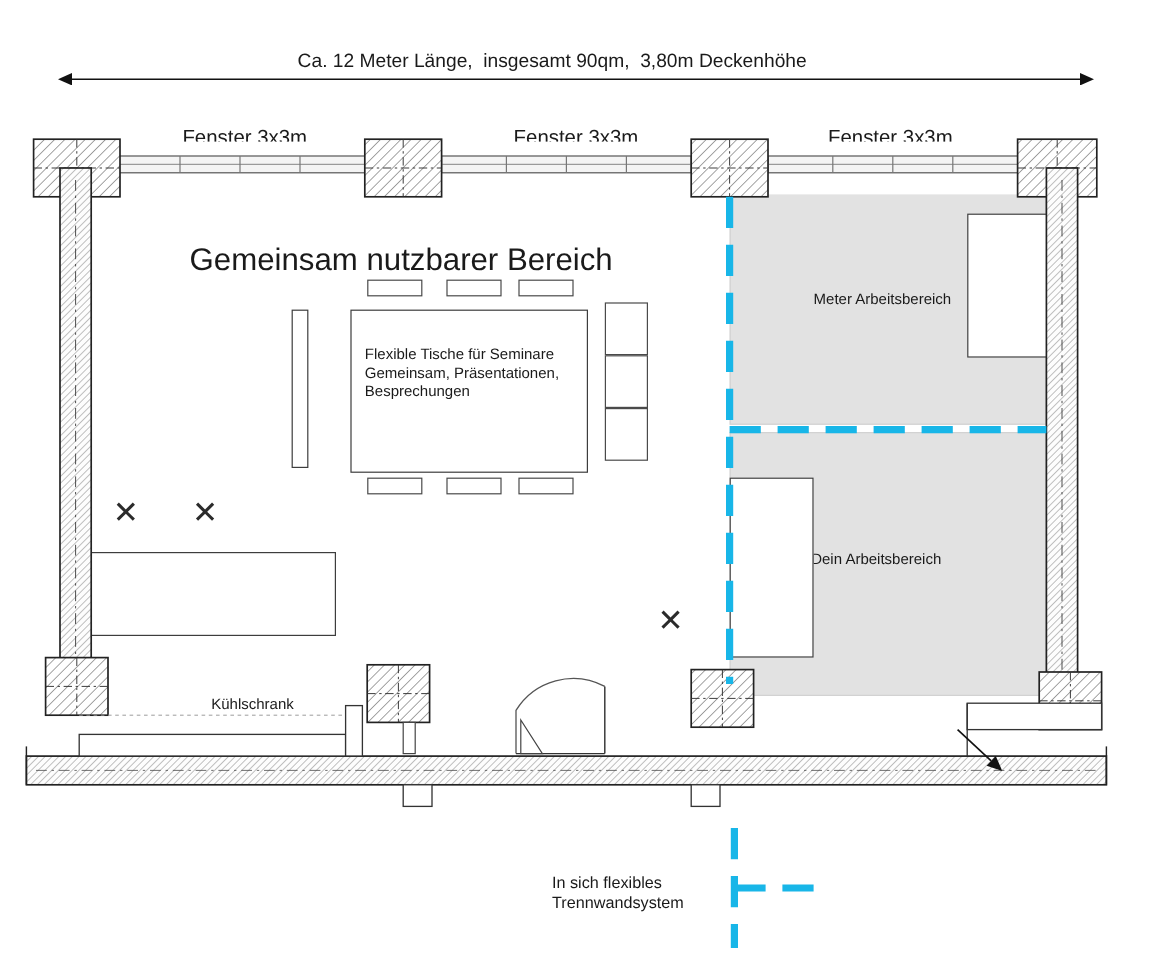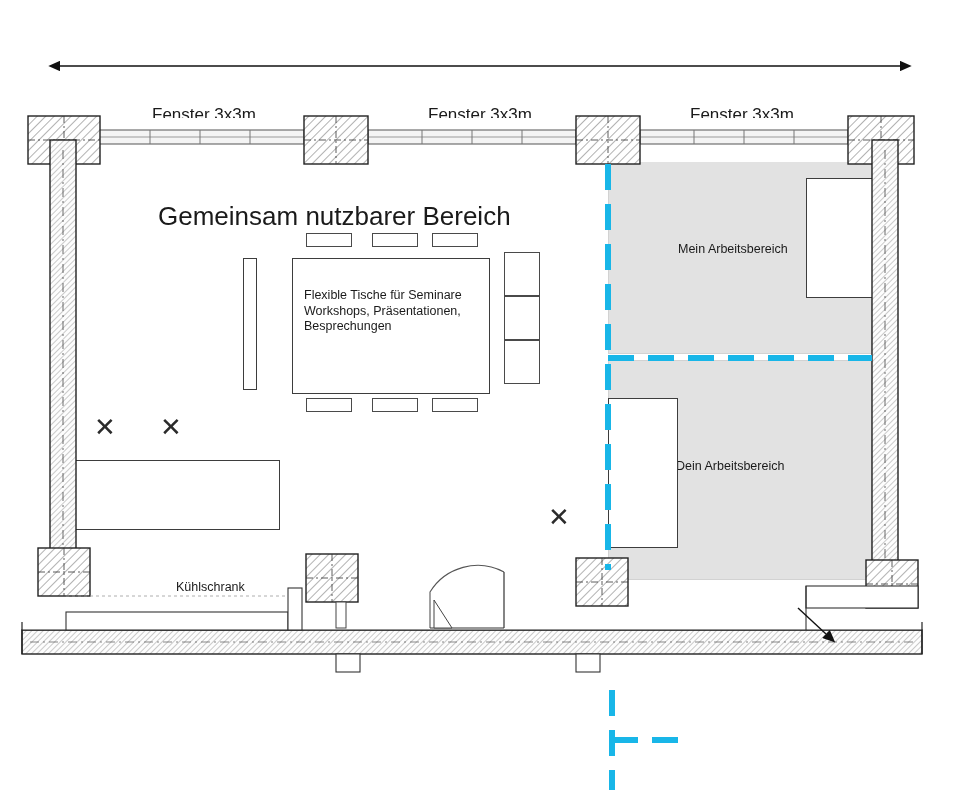--- a/index.html
+++ b/index.html
@@ -59,29 +59,30 @@
     left: 0; top: 0;
     width: 960px; height: 800px;
     pointer-events: none;
   }
 </style>
 </head>
 <body>
 
 <div id="plan">
 
+  <div class="lbl lbl-dim" style="left:248px; top:42px;">Ca. 12 Meter Länge,  insgesamt 90qm,  3,80m Deckenhöhe</div>
 
   <div class="lbl lbl-window" style="left:152px; top:104px;">Fenster 3x3m</div>
   <div class="lbl lbl-window" style="left:428px; top:104px;">Fenster 3x3m</div>
   <div class="lbl lbl-window" style="left:690px; top:104px;">Fenster 3x3m</div>
 
   <div class="zone-fill" style="left:608px; top:152px; width:262px; height:200px;"></div>
   <div class="zone-fill" style="left:608px; top:360px; width:262px; height:218px;"></div>
 
-  <div class="lbl lbl-zone" style="left:678px; top:242px;">Mein Arbeitsbereich</div>
+  <div class="lbl lbl-zone" style="left:678px; top:242px;">Meter Arbeitsbereich</div>
   <div class="lbl lbl-zone" style="left:676px; top:459px;">Dein Arbeitsbereich</div>
 
   <div class="furn" style="left:806px; top:178px; width:68px; height:118px;"></div>
   <div class="furn" style="left:608px; top:398px; width:68px; height:148px;"></div>
 
   <div class="lbl lbl-heading" style="left:158px; top:200px;">Gemeinsam nutzbarer Bereich</div>
 
   <div class="furn" style="left:292px; top:258px; width:196px; height:134px;"></div>
 
   <div class="furn-thin" style="left:306px; top:233px; width:44px; height:12px;"></div>
@@ -92,32 +93,34 @@
   <div class="furn-thin" style="left:372px; top:398px; width:44px; height:12px;"></div>
   <div class="furn-thin" style="left:432px; top:398px; width:44px; height:12px;"></div>
 
   <div class="furn-thin" style="left:504px; top:252px; width:34px; height:42px;"></div>
   <div class="furn-thin" style="left:504px; top:296px; width:34px; height:42px;"></div>
   <div class="furn-thin" style="left:504px; top:340px; width:34px; height:42px;"></div>
 
   <div class="furn" style="left:243px; top:258px; width:12px; height:130px;"></div>
 
   <div class="lbl lbl-small" style="left:304px; top:288px;">Flexible Tische für Seminare
-Workshops, Präsentationen,
+Gemeinsam, Präsentationen,
 Besprechungen</div>
 
   <div class="furn" style="left:60px; top:460px; width:218px; height:68px;"></div>
 
   <div class="lbl lbl-small" style="left:176px; top:580px;">Kühlschrank</div>
   <div class="lbl lbl-small" style="left:176px; top:617px;">Waschbecken</div>
 
   <div class="xmark" style="left:94px; top:414px;">✕</div>
   <div class="xmark" style="left:160px; top:414px;">✕</div>
   <div class="xmark" style="left:548px; top:504px;">✕</div>
 
+  <div class="lbl lbl-note" style="left:460px; top:728px;">In sich flexibles
+Trennwandsystem</div>
 
   <svg class="overlay" viewBox="0 0 960 800">
     <defs>
       <pattern id="hatch45" width="6" height="6" patternUnits="userSpaceOnUse" patternTransform="rotate(45)">
         <rect width="6" height="6" fill="#ffffff"></rect>
         <line x1="0" y1="0" x2="0" y2="6" stroke="#555" stroke-width="0.9"></line>
       </pattern>
       <pattern id="hatchFine" width="4" height="4" patternUnits="userSpaceOnUse" patternTransform="rotate(45)">
         <rect width="4" height="4" fill="#fdfdfd"></rect>
         <line x1="0" y1="0" x2="0" y2="4" stroke="#6a6a6a" stroke-width="0.7"></line>

